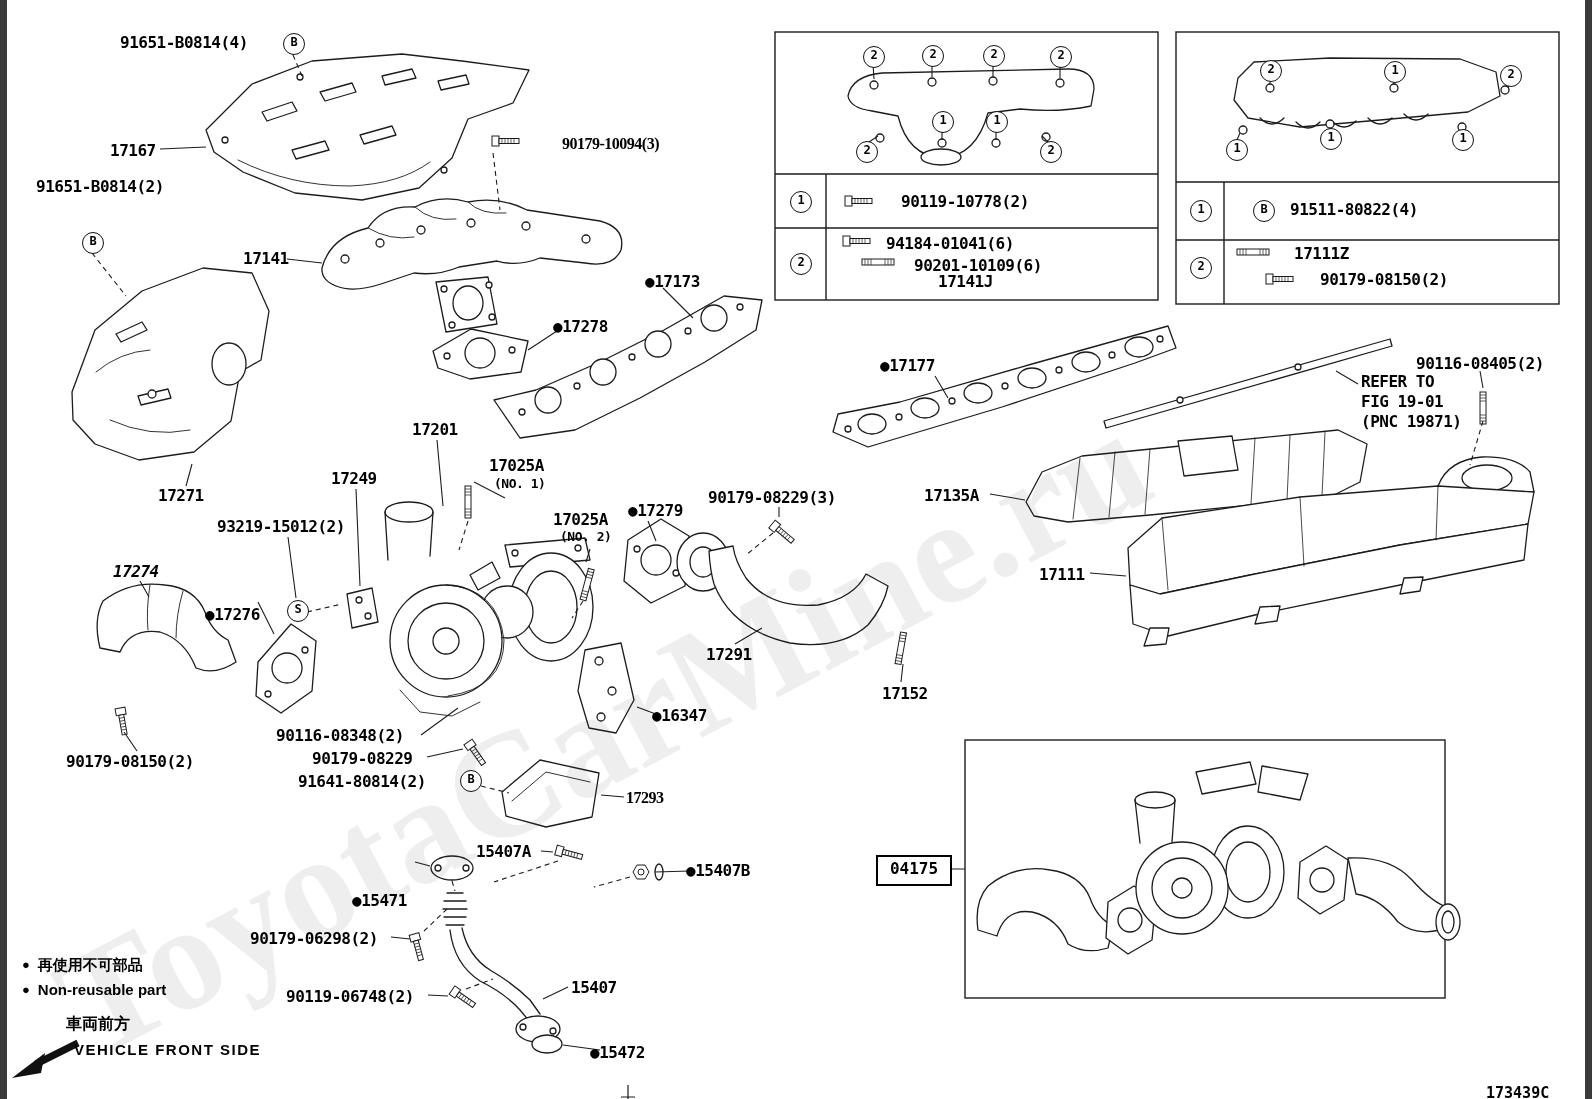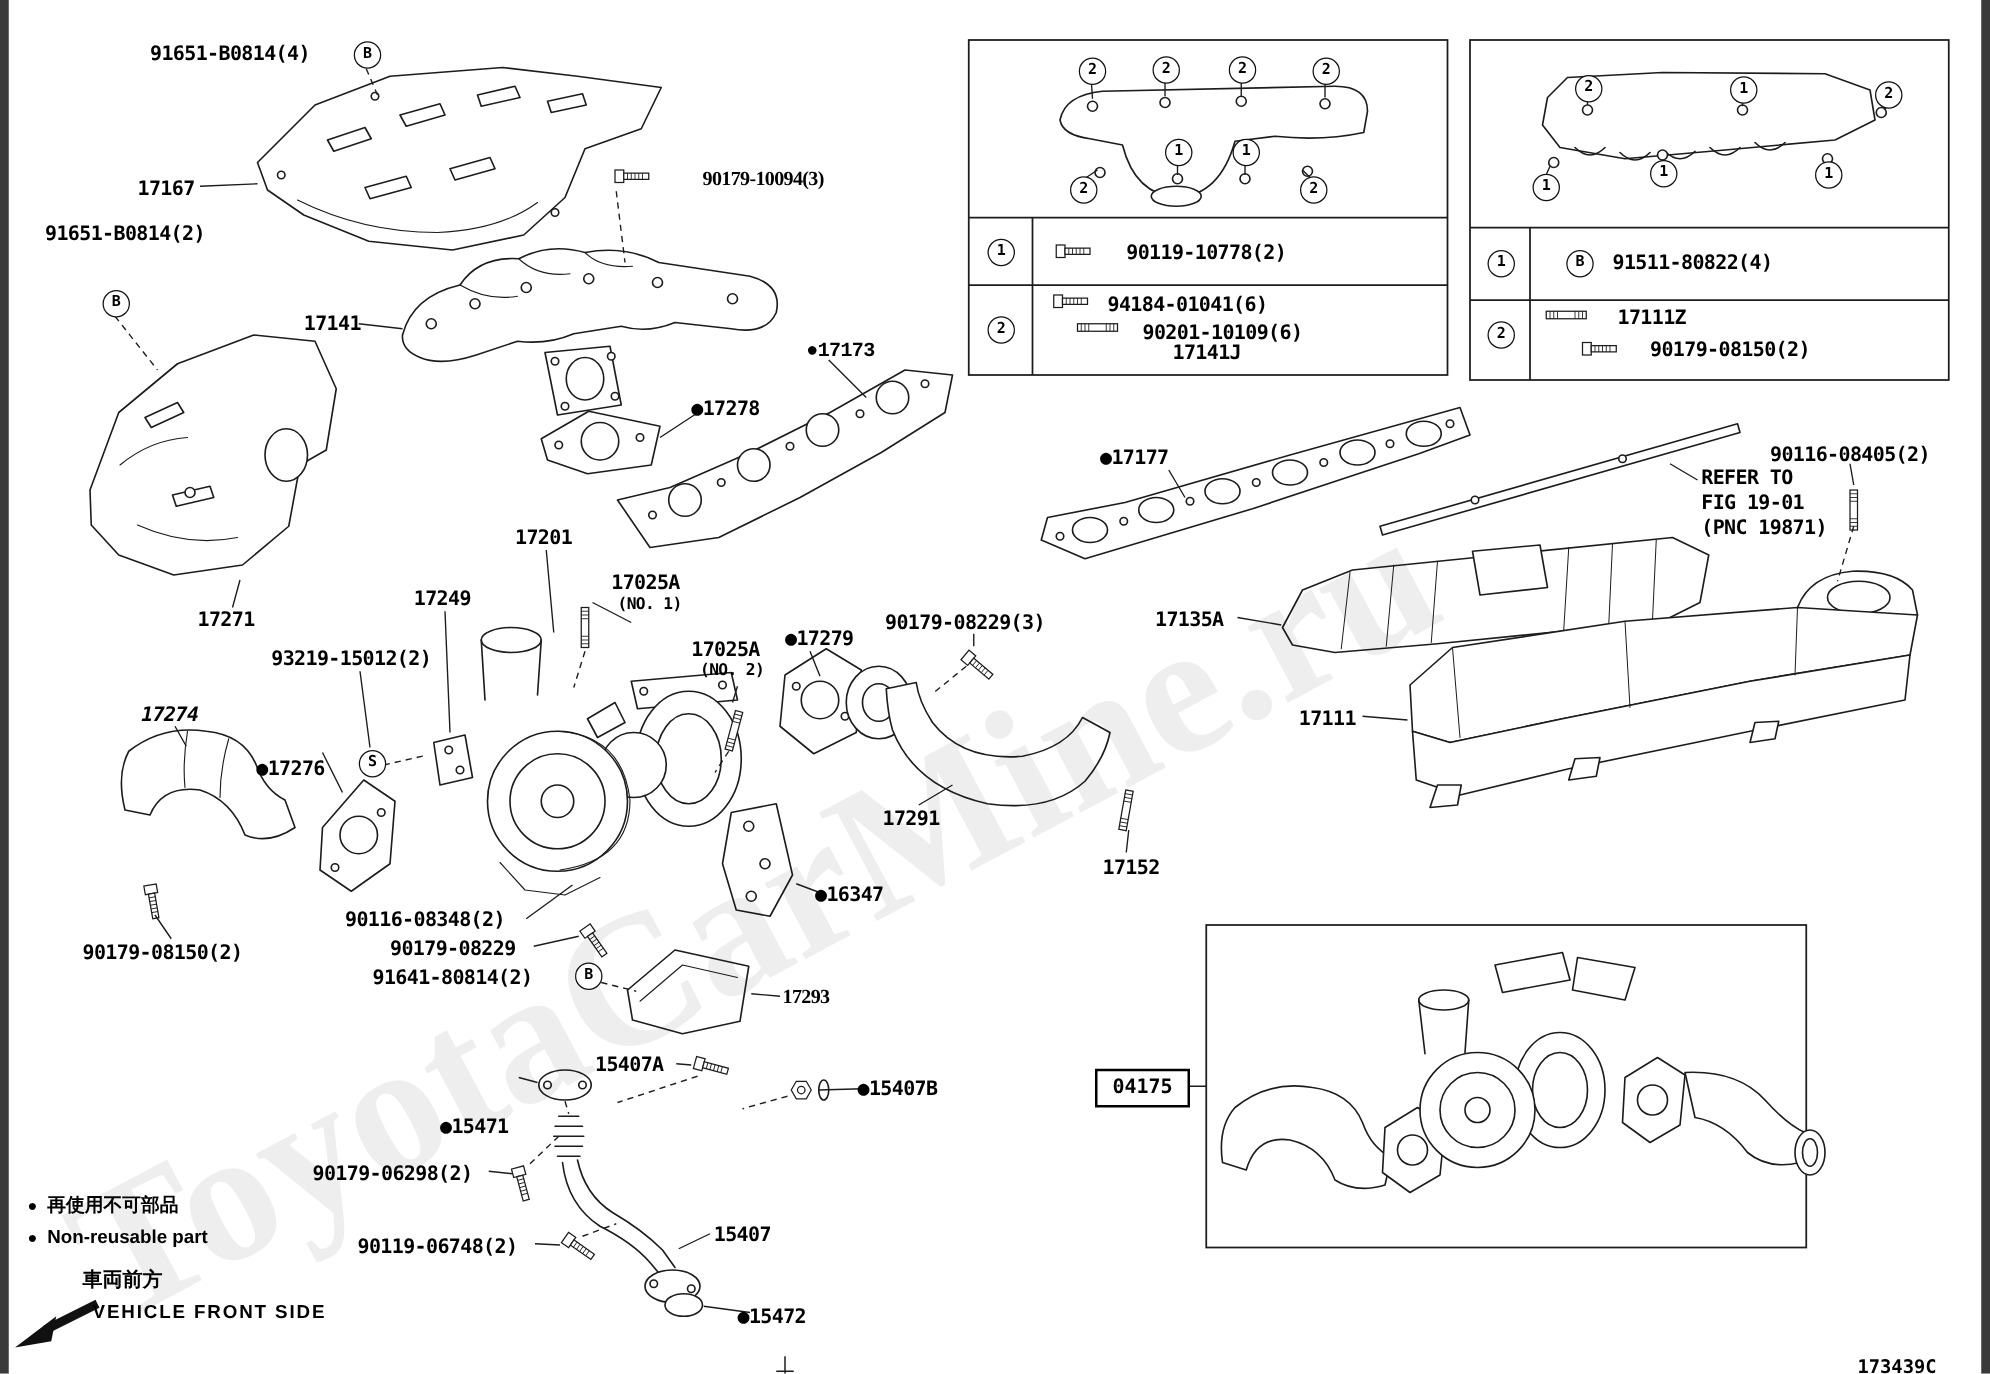--- a/index.html
+++ b/index.html
@@ -319,21 +319,21 @@
 </svg>
 
 <div class="watermark">ToyotaCarMine.ru</div>
 
 <div id="labels-layer">
       <div class="part-label" style="left: 120px; top: 33px;">91651-B0814(4)</div>
       <div class="part-label" style="left: 110px; top: 141px;">17167</div>
       <div class="part-label" style="left: 562px; top: 134px; font-family: Liberation Serif, serif;">90179-10094(3)</div>
       <div class="part-label" style="left: 36px; top: 177px;">91651-B0814(2)</div>
       <div class="part-label" style="left: 243px; top: 249px;">17141</div>
-      <div class="part-label" style="left: 645px; top: 272px; font-family: Liberation Mono, monospace;">●17173</div>
+      <div class="part-label" style="left: 645px; top: 272px;">●17173</div>
       <div class="part-label" style="left: 553px; top: 317px;">●17278</div>
       <div class="part-label" style="left: 412px; top: 420px;">17201</div>
       <div class="part-label" style="left: 331px; top: 469px;">17249</div>
       <div class="part-label" style="left: 489px; top: 456px;">17025A</div>
       <div class="part-label small" style="left: 494px; top: 476px;">(NO. 1)</div>
       <div class="part-label" style="left: 553px; top: 510px;">17025A</div>
       <div class="part-label small" style="left: 560px; top: 529px;">(NO. 2)</div>
       <div class="part-label" style="left: 217px; top: 517px;">93219-15012(2)</div>
       <div class="part-label" style="left: 628px; top: 501px;">●17279</div>
       <div class="part-label" style="left: 708px; top: 488px;">90179-08229(3)</div>

